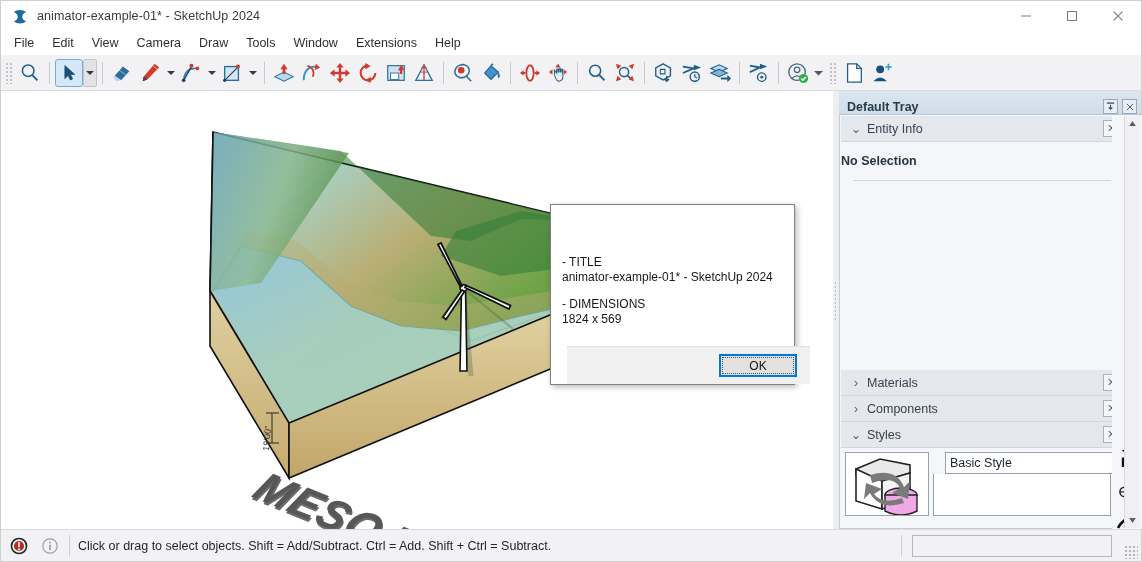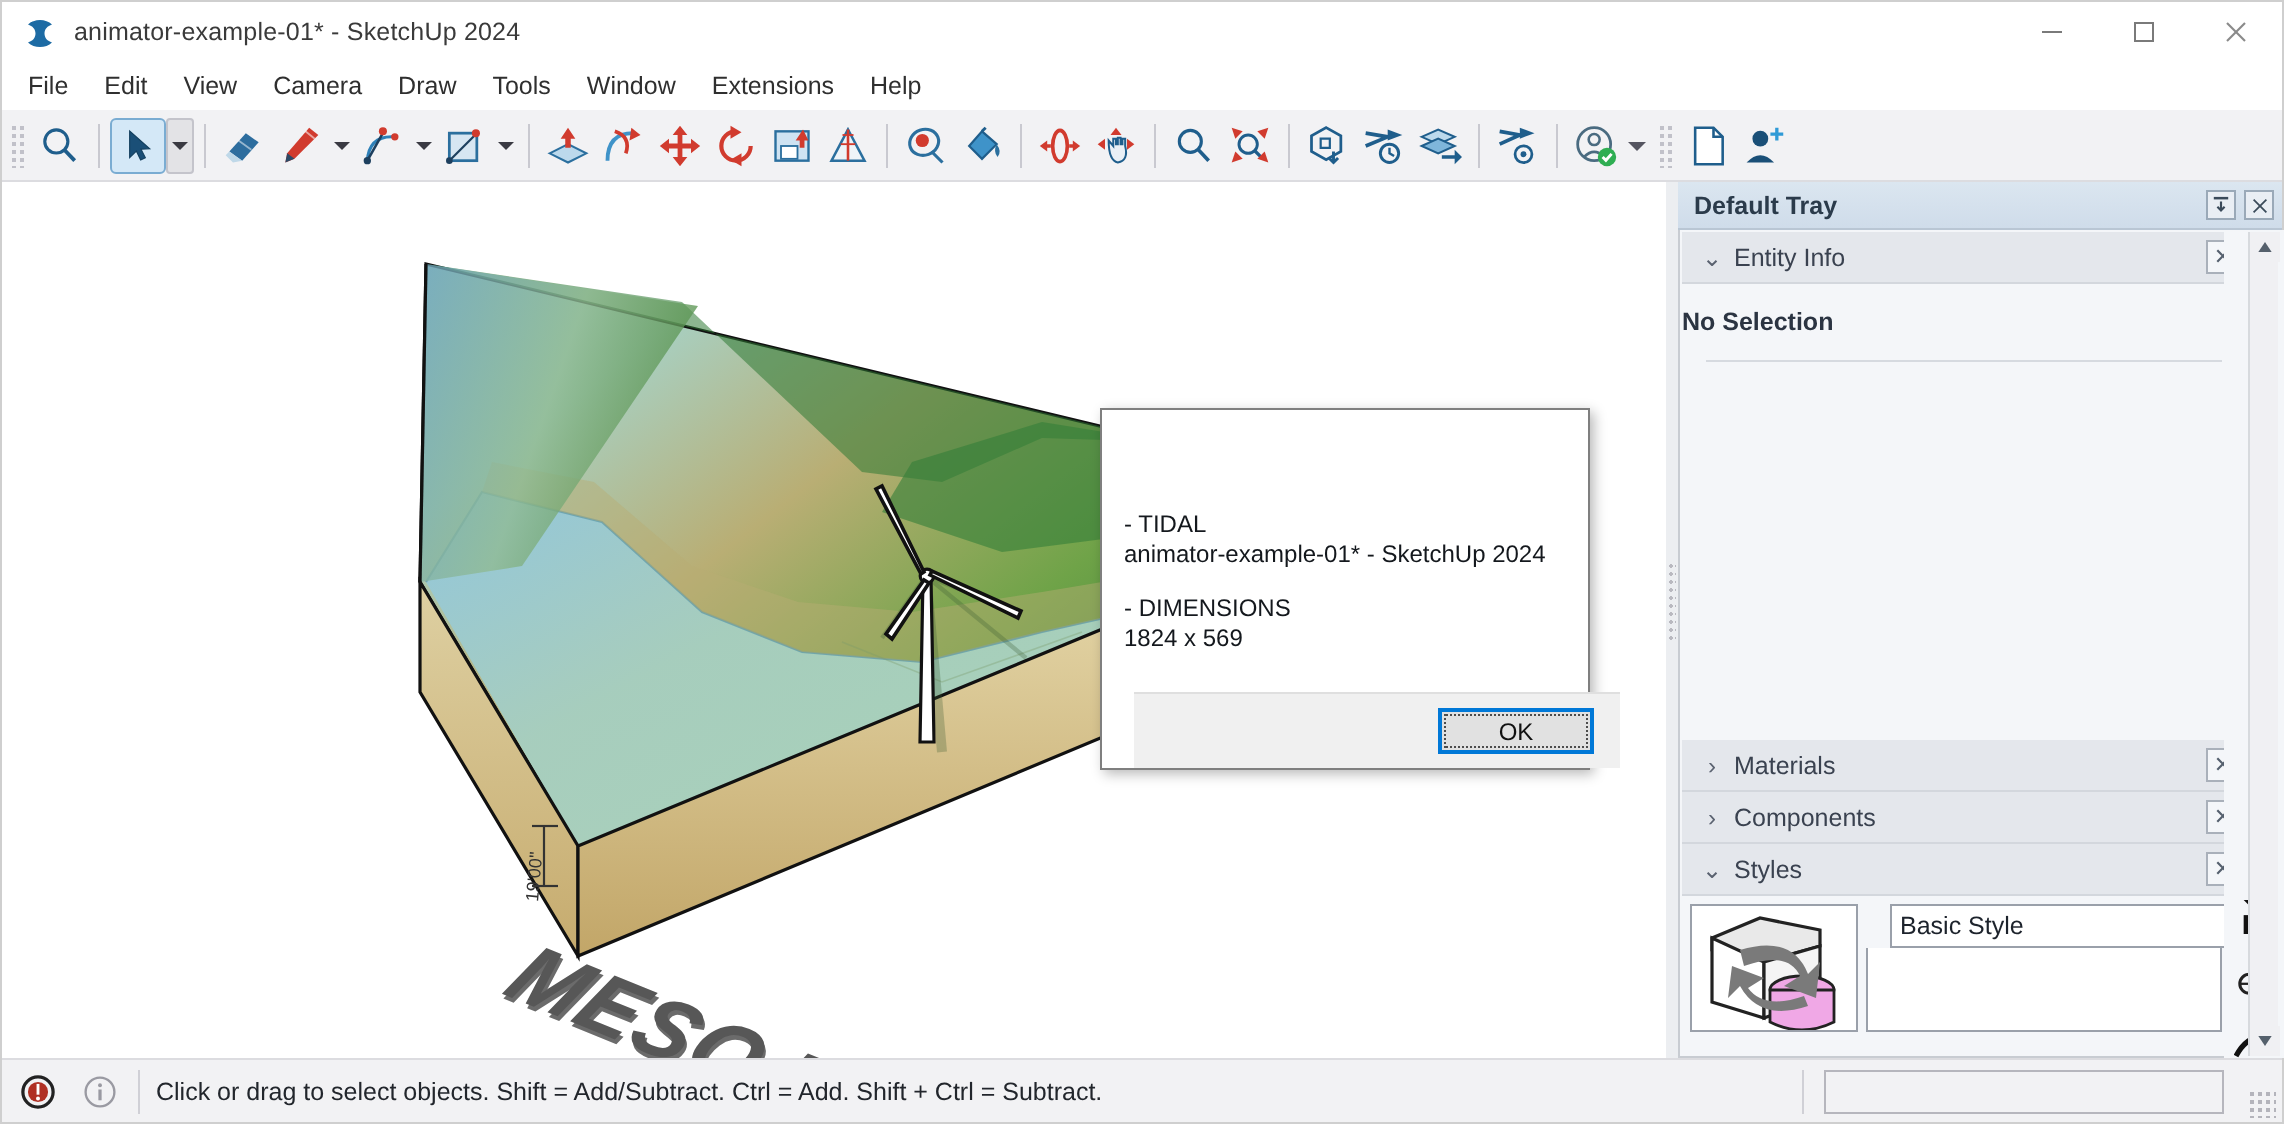--- a/index.html
+++ b/index.html
@@ -91,21 +91,21 @@
     background: #eceef1;
   }
   #tray-grip .dots {
     position: absolute; left: 1px; top: 190px; width: 4px; height: 40px;
     background-image: radial-gradient(#b9b9c0 40%, transparent 41%);
     background-size: 3px 4px;
   }
   #tray-header {
     position: absolute; left: 6px; top: 0; width: 302px; height: 24px;
     background: linear-gradient(#dbe6f0, #cfdcea);
-    display: flex; align-items: center;
+    display: flex; align-items: flex-end;
     border-bottom: 1px solid #b9c6d4;
   }
   #tray-title {
     margin-left: 8px; font-size: 12.5px; font-weight: bold; color: #2b3b4b;
   }
   .tray-hbtn {
     width: 15px; height: 15px; margin-right: 4px; flex: none;
     display: flex; align-items: center; justify-content: center;
     background: #e9eef4; border: 1px solid #9aa9b8; color: #4a5a6a;
   }
@@ -733,21 +733,21 @@
           <svg width="7" height="5" viewBox="0 0 8 6">
               <path d="M0 0 L8 0 L4 6 Z" fill="#55606c"></path>
             </svg>
         </div>
       </div>
     </div>
   </div>
 
   <div id="dialog">
     <div id="dlg-body">
-      <div class="dlg-line">- TIDAL</div>
+      <div class="dlg-line">- TITLE</div>
       <div class="dlg-line">animator-example-01* - SketchUp 2024</div>
       <div class="dlg-gap"></div>
       <div class="dlg-line">- DIMENSIONS</div>
       <div class="dlg-line">1824  x  569</div>
     </div>
     <div id="dlg-footer">
       <div id="ok-button">
         <span id="ok-inner">OK</span>
       </div>
     </div>

